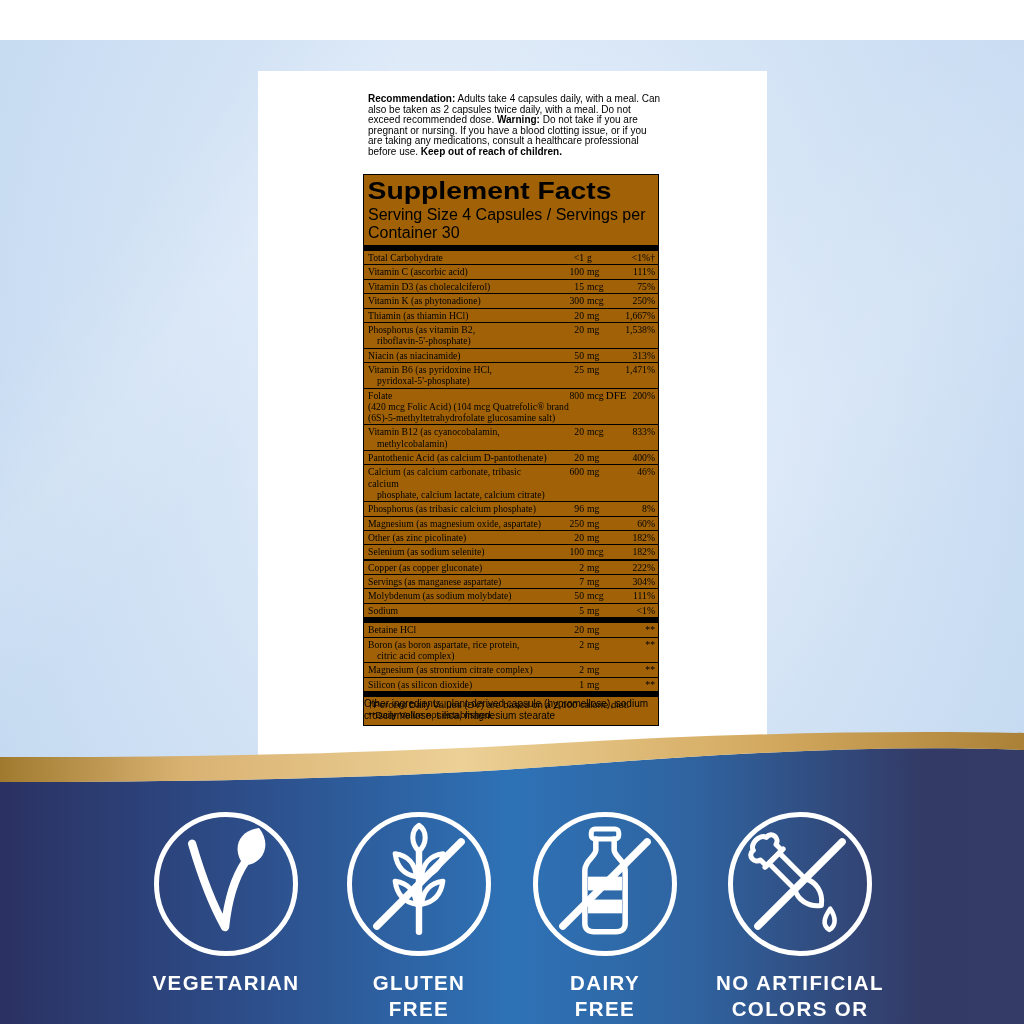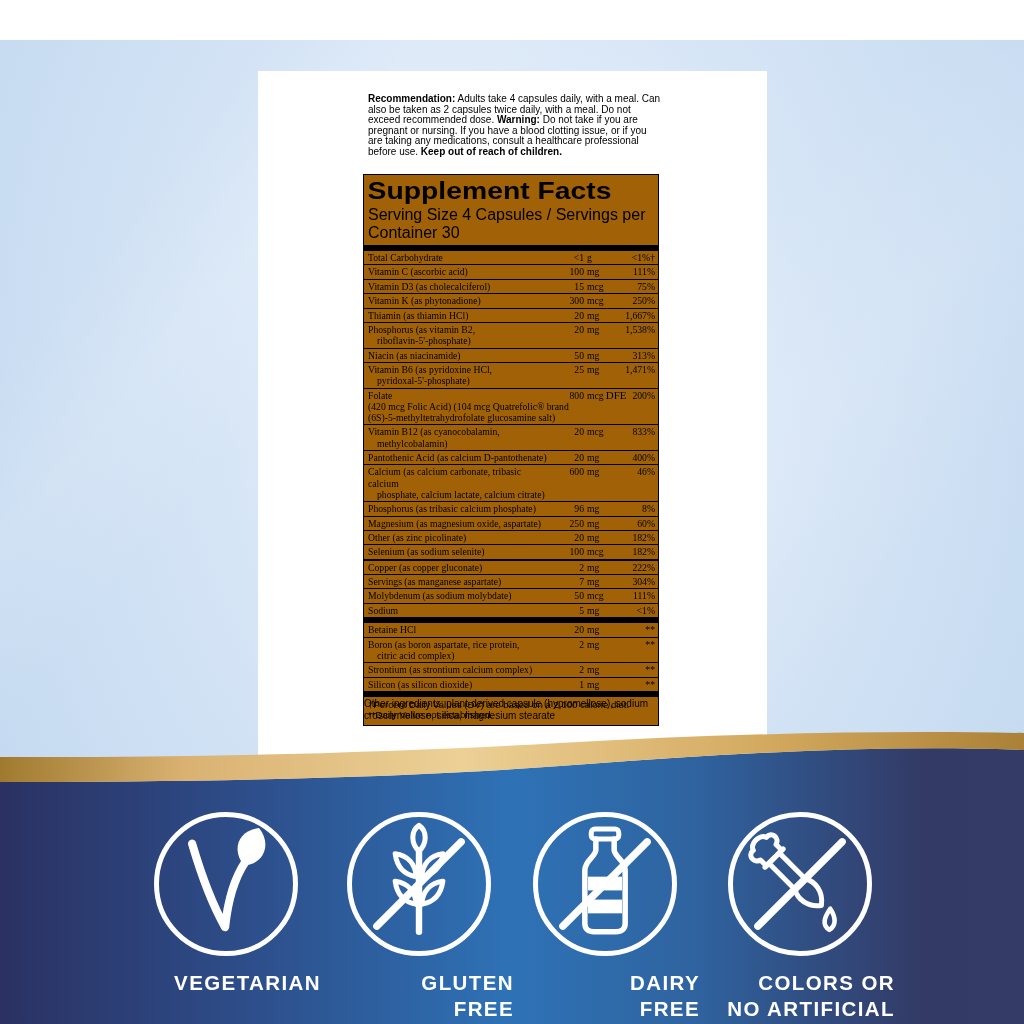--- a/index.html
+++ b/index.html
@@ -36,21 +36,21 @@
   .dfe { font-size:11px; margin-left:2px; }
   .sub { grid-column:1 / -1; text-align:left; padding-right:2px; }
 
   .sf-foot { font-size:9.6px; line-height:10.8px; padding:2.5px 4px 3.5px 4px; }
 
   .other { position:absolute; left:106px; top:627px; width:300px; margin:0;
            font-size:10px; line-height:11.5px; color:#000; }
 
   .wave { position:absolute; left:0; top:0; z-index:3; pointer-events:none; }
 
-  .badge { position:absolute; top:772px; width:190px; text-align:right; color:#fff; z-index:4; }
+  .badge { position:absolute; top:772px; width:190px; text-align:center; color:#fff; z-index:4; }
   .circle { width:134px; height:134px; border:5px solid #fff; border-radius:50%; margin:0 auto;
             display:flex; align-items:center; justify-content:center; box-sizing:content-box; }
   .b-label { margin-top:14px; font-weight:bold; font-size:20.5px; letter-spacing:1.4px; line-height:26px; }
 </style>
 </head>
 <body>
 
 <div class="page">
 
   <div class="ray ray1"></div>
@@ -198,21 +198,21 @@
             <div class="cell unit">mg</div>
             <div class="cell dv">**</div>
           </div>
           <div class="row">
             <div class="cell name"><span class="n1">Boron (as boron aspartate, rice protein,</span><span class="n2">citric acid complex)</span></div>
             <div class="cell num">2</div>
             <div class="cell unit">mg</div>
             <div class="cell dv">**</div>
           </div>
           <div class="row">
-            <div class="cell name"><span class="n1">Strontium (as strontium calcium complex)</span></div>
+            <div class="cell name"><span class="n1">Magnesium (as strontium citrate complex)</span></div>
             <div class="cell num">2</div>
             <div class="cell unit">mg</div>
             <div class="cell dv">**</div>
           </div>
           <div class="row">
             <div class="cell name"><span class="n1">Silicon (as silicon dioxide)</span></div>
             <div class="cell num">1</div>
             <div class="cell unit">mg</div>
             <div class="cell dv">**</div>
           </div>
@@ -299,20 +299,20 @@
             <g transform="rotate(-45)">
               <path d="M-12,-40 L-12,-49 C-20,-51 -19,-63 -10,-62 C-8,-70 8,-70 10,-62 C19,-63 20,-51 12,-49 L12,-40 Z" stroke="#fff" fill="none" stroke-linecap="round" stroke-linejoin="round" stroke-width="5.5"></path>
               <line x1="-14" y1="-40" x2="14" y2="-40" stroke="#fff" fill="none" stroke-linecap="round" stroke-linejoin="round" stroke-width="5.5"></line>
               <path d="M-8,-40 L-8,0 C-14,10 -12,24 0,33 C12,24 14,10 8,0 L8,-40" stroke="#fff" fill="none" stroke-linecap="round" stroke-linejoin="round" stroke-width="5.5"></path>
             </g>
             <path d="M33,27 C26,37 24,45 32,50 C40,45 39,36 33,27 Z" stroke="#fff" fill="none" stroke-linecap="round" stroke-linejoin="round" stroke-width="5"></path>
             <line x1="46" y1="-46" x2="-46" y2="46" stroke="#fff" fill="none" stroke-linecap="round" stroke-linejoin="round" stroke-width="8"></line>
           </svg>
         </div>
         <div class="b-label">
+          <div>NO ARTIFICIAL</div>
           <div>COLORS OR</div>
-          <div>NO ARTIFICIAL</div>
           <div>FLAVORS</div>
         </div>
       </div>
     </div>
 
 </div>
 
 </body></html>

